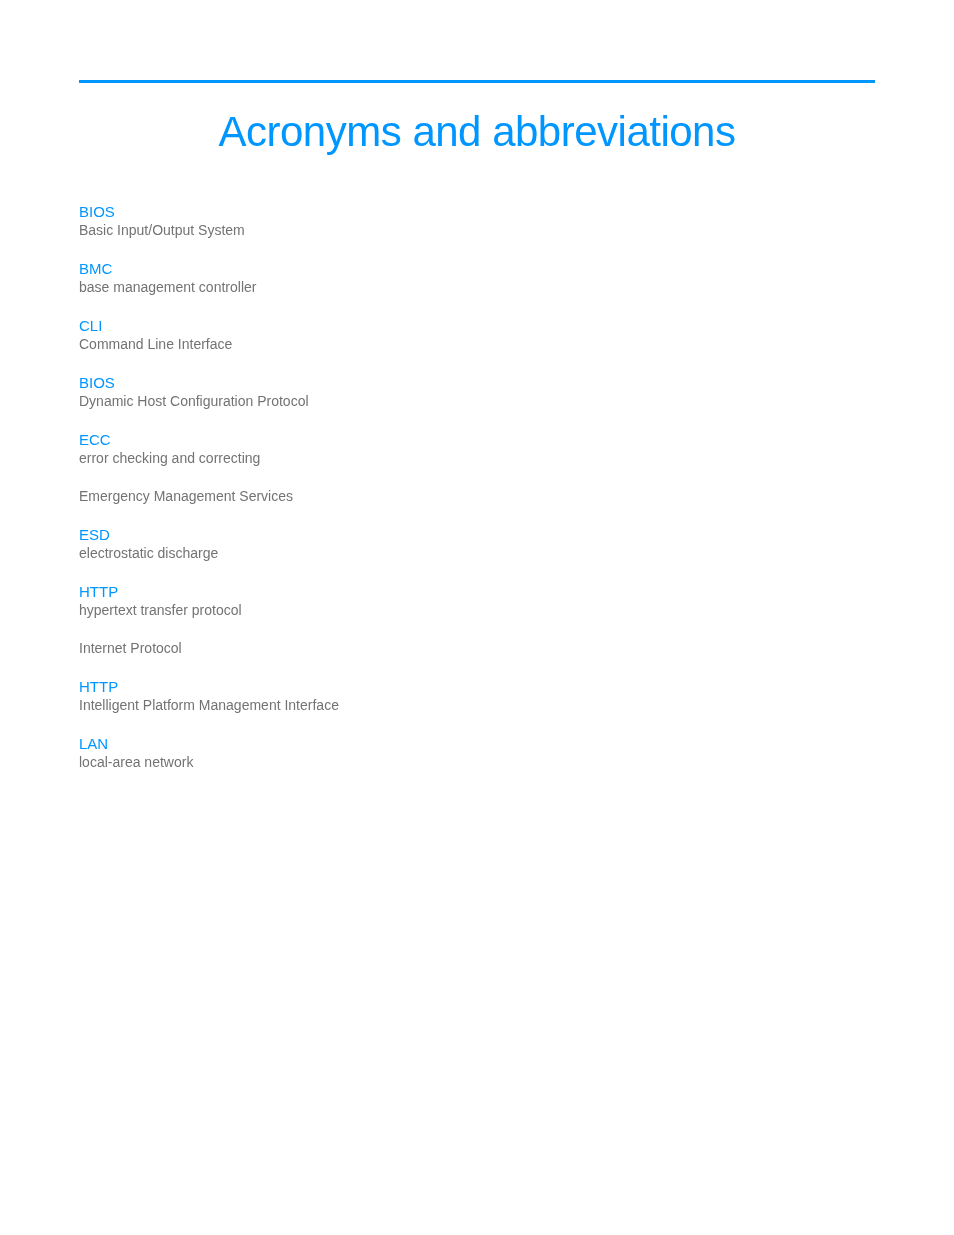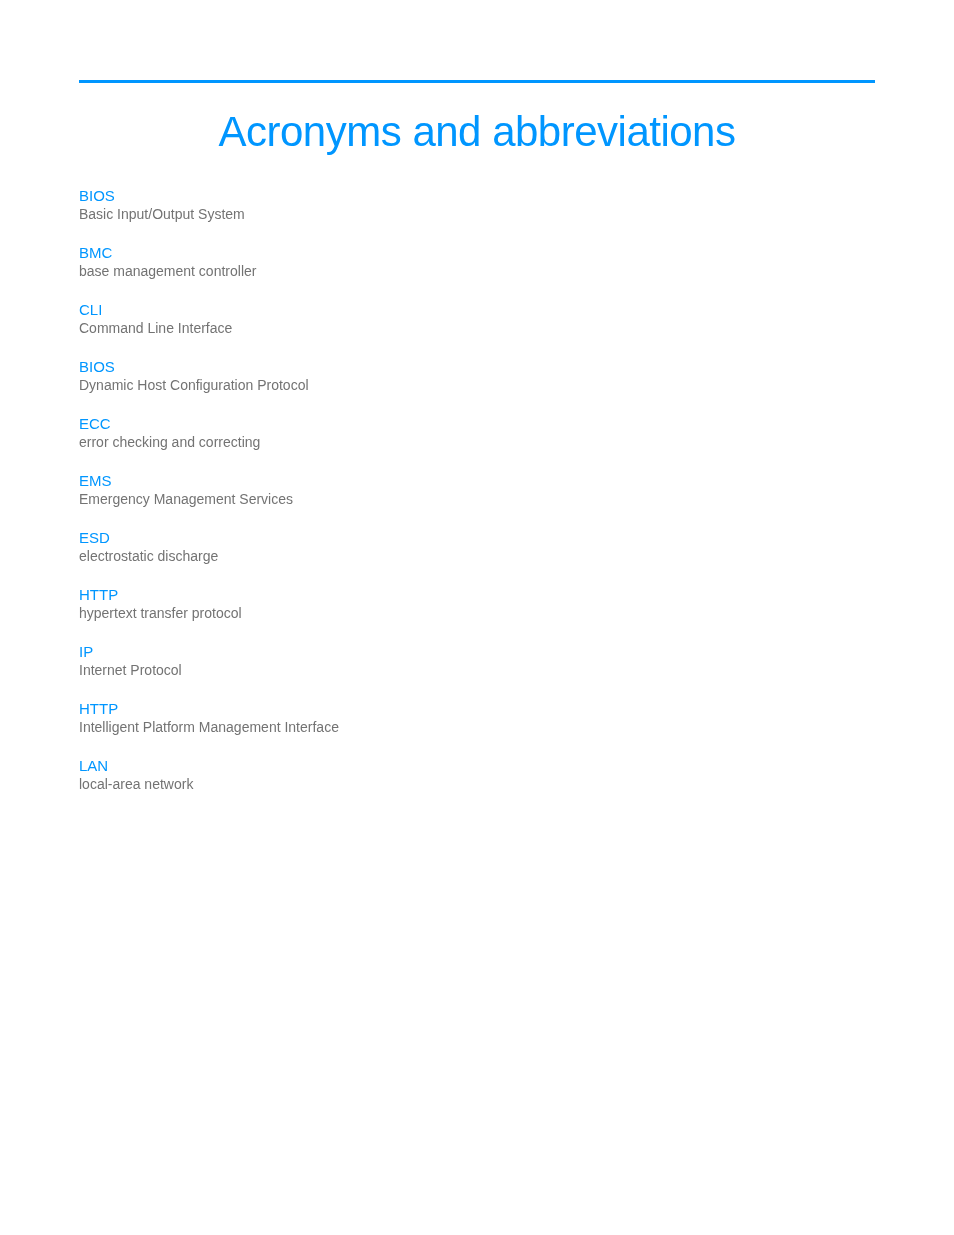--- a/index.html
+++ b/index.html
@@ -34,21 +34,21 @@
       font-size: 42px;
       font-weight: 300;
       color: #0096ff;
       margin: 24px 79px 0 79px;
       line-height: 1.2;
       letter-spacing: -0.5px;
       text-align: center;
     }
 
     .content {
-      margin: 30px 79px 0 79px;
+      margin: 46px 79px 0 79px;
     }
 
     .acronym-entry {
       margin-bottom: 22px;
     }
 
     .acronym-term {
       font-size: 15px;
       font-weight: 400;
       color: #0096ff;
@@ -85,33 +85,31 @@
       </div>
       <div class="acronym-entry">
         <div class="acronym-term">BIOS</div>
         <div class="acronym-definition">Dynamic Host Configuration Protocol</div>
       </div>
       <div class="acronym-entry">
         <div class="acronym-term">ECC</div>
         <div class="acronym-definition">error checking and correcting</div>
       </div>
       <div class="acronym-entry">
-        <div class="acronym-term">EMS</div>
         <div class="acronym-definition">Emergency Management Services</div>
       </div>
       <div class="acronym-entry">
         <div class="acronym-term">ESD</div>
         <div class="acronym-definition">electrostatic discharge</div>
       </div>
       <div class="acronym-entry">
         <div class="acronym-term">HTTP</div>
         <div class="acronym-definition">hypertext transfer protocol</div>
       </div>
       <div class="acronym-entry">
-        <div class="acronym-term">IP</div>
         <div class="acronym-definition">Internet Protocol</div>
       </div>
       <div class="acronym-entry">
         <div class="acronym-term">HTTP</div>
         <div class="acronym-definition">Intelligent Platform Management Interface</div>
       </div>
       <div class="acronym-entry">
         <div class="acronym-term">LAN</div>
         <div class="acronym-definition">local-area network</div>
       </div>

